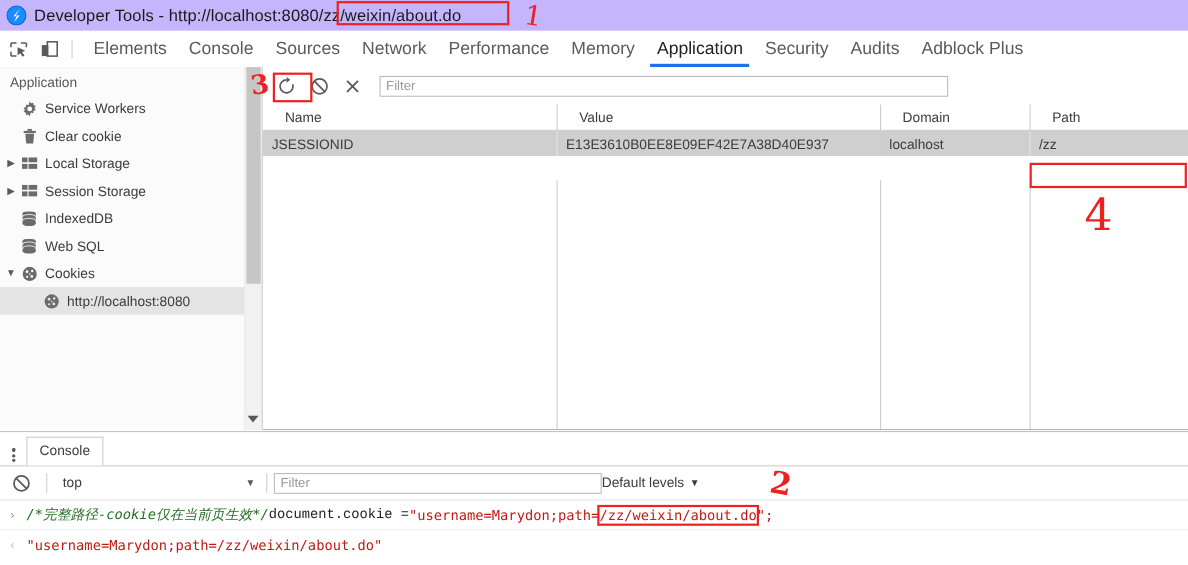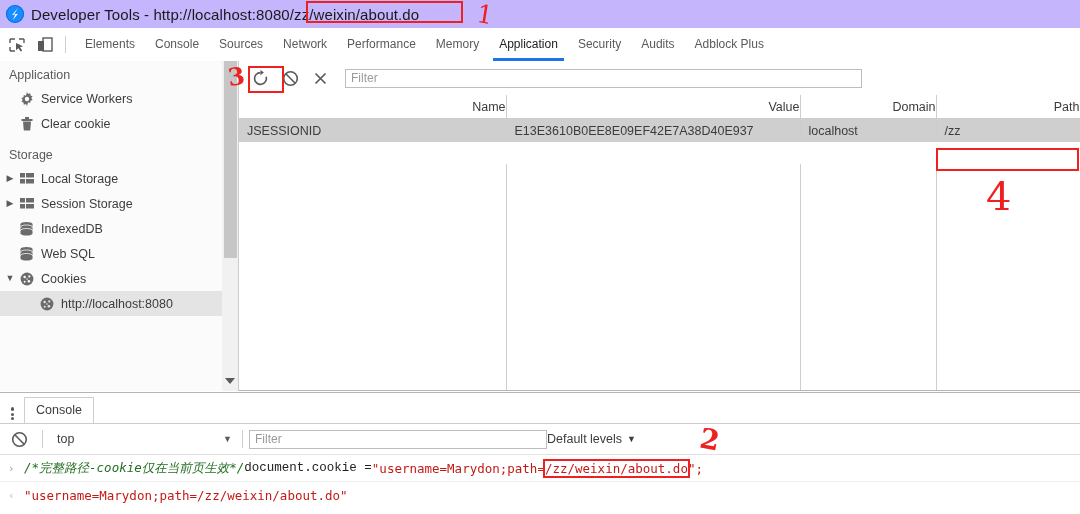--- a/index.html
+++ b/index.html
@@ -34,21 +34,21 @@
     position:absolute;left:0;top:28px;width:1080px;height:33px;
     background:#ffffff;border-bottom:1px solid #cdcdcd;
     display:flex;align-items:center;
   }
   .tool-icon{
     width:22px;height:22px;margin-left:6px;position:relative;flex:none;cursor:default;
   }
   .icon-inspect svg,.icon-device svg{display:block;}
   .tab-sep{width:1px;height:17px;background:#cfcfcf;margin:0 9px 0 9px;flex:none;}
   .tab{
-    height:33px;line-height:33px;padding:0 10px;font-size:12px;color:#5a5a5a;
+    height:33px;line-height:33px;padding:0 10px;font-size:16px;color:#5a5a5a;
     white-space:nowrap;position:relative;cursor:default;
   }
   .tab.active{color:#222;}
   .tab.active::after{
     content:"";position:absolute;left:4px;right:4px;bottom:0;height:3px;background:#1a73e8;
   }
 
   
   .sidebar{
     position:absolute;left:0;top:61px;width:222px;height:330px;
@@ -90,23 +90,23 @@
   }
   .filter-input{
     margin-left:8px;width:517px;height:19px;border:1px solid #bdbdbd;background:#fff;
     font-size:12px;color:#9a9a9a;padding:0 5px;line-height:19px;font-family:inherit;
     box-sizing:border-box;
   }
   .filter-input::placeholder{color:#9a9a9a;opacity:1;}
 
   table.ck{border-collapse:collapse;width:841px;table-layout:fixed;}
   table.ck th{
-    font-weight:normal;text-align:right;font-size:12.5px;color:#3c3c3c;
+    font-weight:normal;text-align:left;font-size:12.5px;color:#3c3c3c;
     background:#fff;border-bottom:1px solid #cdcdcd;border-right:1px solid #cdcdcd;
-    height:23px;padding:0 0 0 8px;
+    height:23px;padding:0 0 0 20px;
   }
   table.ck td{
     font-size:12.5px;color:#3c3c3c;height:23px;padding:0 0 0 8px;
     border-right:1px solid #cdcdcd;white-space:nowrap;overflow:hidden;
   }
   tr.row-a td{background:#cfcfcf;}
   tr.row-b td{background:#eff3fb;}
   .ck-body-fill{
     position:absolute;left:0;top:calc(34px + 23px + 46px);width:841px;
     height:calc(330px - 34px - 23px - 46px - 1px);
@@ -214,21 +214,20 @@
       <span class="si-icon">
         <svg class="glyph" width="12" height="14" viewBox="0 0 12 14">
           <rect x="0.5" y="2" width="11" height="2" fill="#6b6b6b"></rect>
           <rect x="4" y="0" width="4" height="2" fill="#6b6b6b"></rect>
           <path d="M2 4.5h8l-.8 9H2.8z" fill="#6b6b6b"></path>
         </svg>
       </span>
       <span>Clear cookie</span>
     </div>
 
-    <div class="side-section" style="padding-top:12px;">Storage</div>
 
     <div class="side-item">
       <span class="twisty">▶</span>
       <span class="si-icon">
         <svg class="glyph" width="14" height="11" viewBox="0 0 14 11">
           <rect x="0" y="0" width="5" height="4.5" fill="#6b6b6b"></rect>
             <rect x="6" y="0" width="8" height="4.5" fill="#6b6b6b"></rect>
           <rect x="0" y="6" width="5" height="4.5" fill="#6b6b6b"></rect>
             <rect x="6" y="6" width="8" height="4.5" fill="#6b6b6b"></rect>
         </svg>

